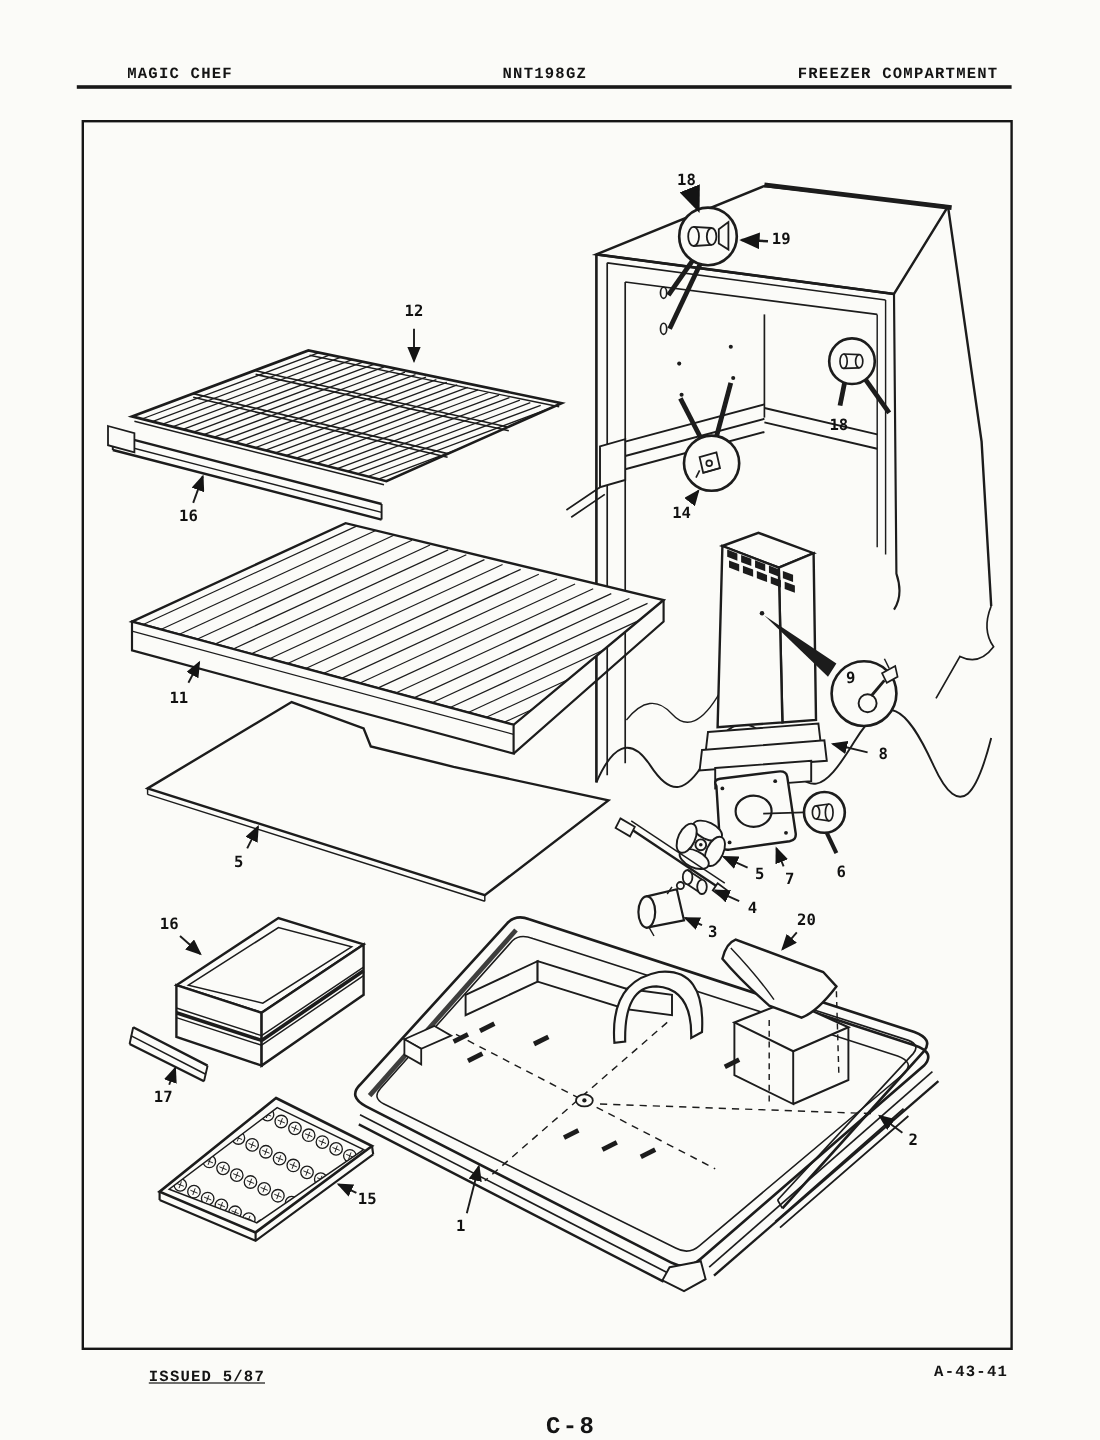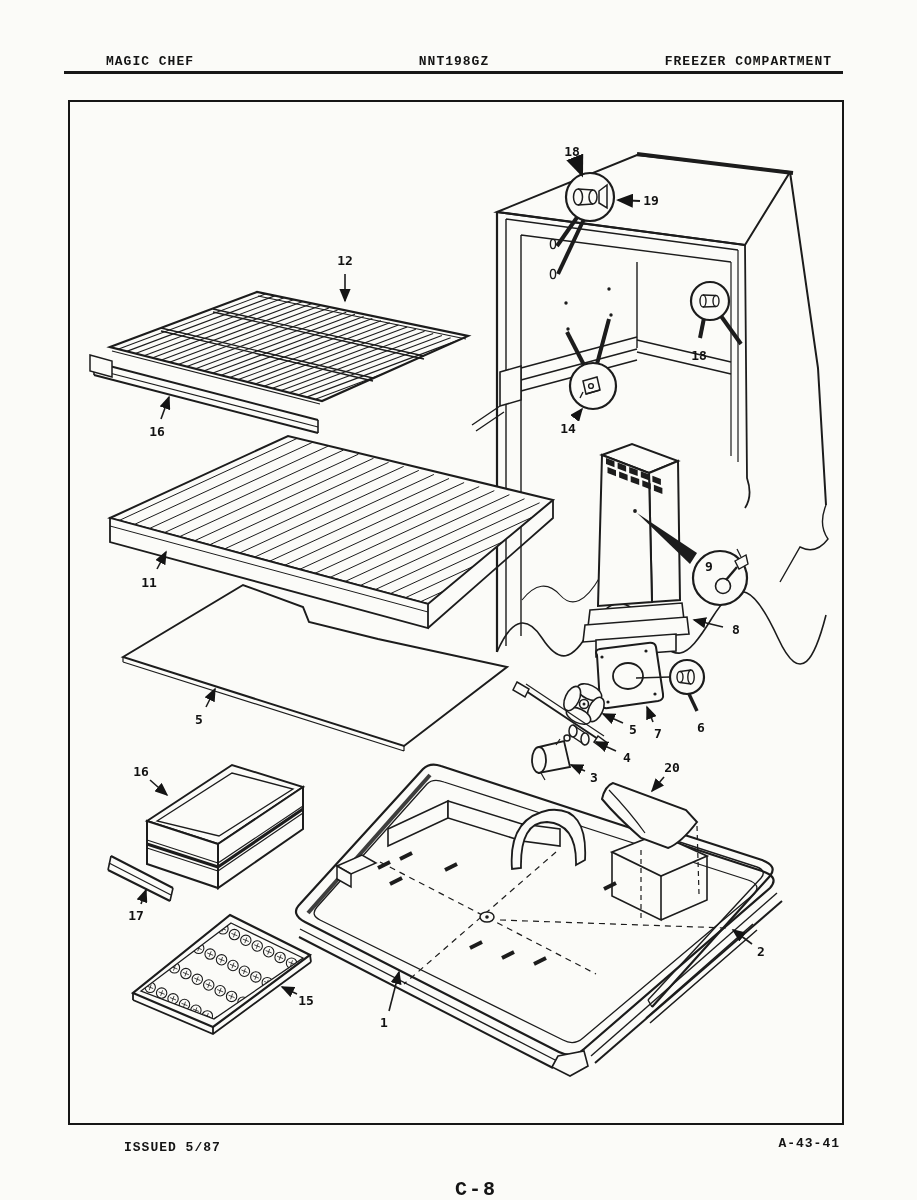--- a/index.html
+++ b/index.html
@@ -5,21 +5,21 @@
   html,body{margin:0;padding:0;background:#e8e8e4;}
   .page{position:relative;width:917px;height:1200px;background:#fbfbf8;margin:0 auto;
         font-family:"Liberation Mono","DejaVu Sans Mono",monospace;color:#141414;overflow:hidden;}
   .hdr-text{position:absolute;top:54px;font-size:13px;font-weight:bold;letter-spacing:1px;white-space:nowrap;}
   .hdr-left{left:106px;}
   .hdr-center{left:454px;transform:translateX(-50%);}
   .hdr-right{right:85px;}
   .hdr-rule{position:absolute;left:64px;top:71px;width:779px;height:3px;background:#181818;}
   .fig-frame{position:absolute;left:68px;top:100px;width:772px;height:1021px;border:2px solid #161616;background:transparent;}
   .ftr-text{position:absolute;font-size:13px;font-weight:bold;letter-spacing:1px;white-space:nowrap;}
-  .ftr-left{left:124px;top:1140px;}
+  .ftr-left{left:124px;top:1140px;text-decoration:underline;}
   .ftr-center{left:476px;top:1140px;transform:translateX(-50%);font-size:20px;letter-spacing:2px;margin-top:38px;}
   .ftr-right{right:77px;top:1136px;text-align:center;}
   svg.art{position:absolute;left:0;top:0;pointer-events:none;}
   .callout{position:absolute;transform:translate(-50%,-50%);font-size:13px;font-weight:bold;
            font-family:"DejaVu Sans Mono","Liberation Mono",monospace;color:#111;white-space:nowrap;}
   
   .ln{stroke:#1c1c1c;fill:none;}
   .wt{stroke:#1c1c1c;fill:#fbfbf8;}
 </style>
 </head>

